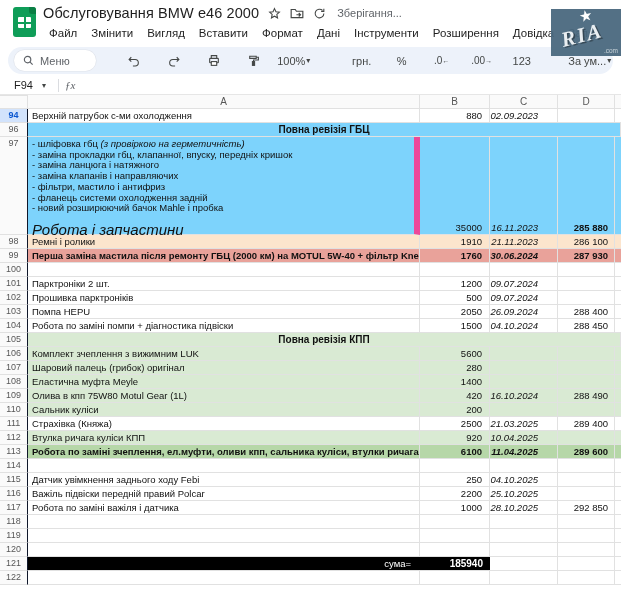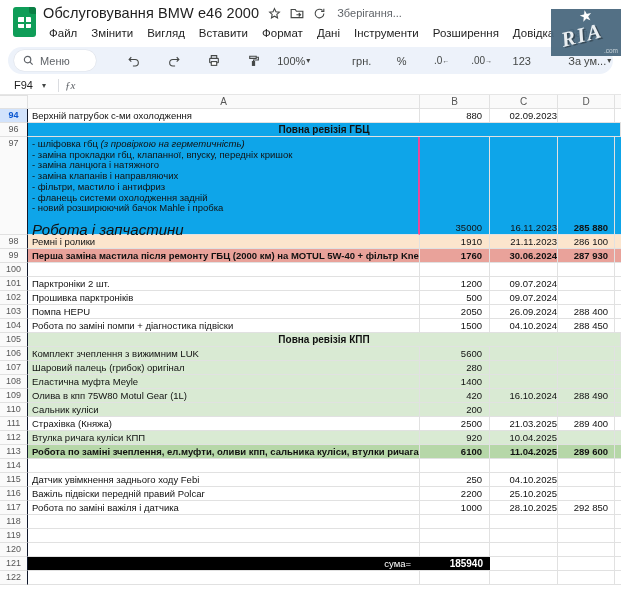--- a/index.html
+++ b/index.html
@@ -73,34 +73,34 @@
     font-size:10px; color:#575757; text-align:center; line-height:13px; }
   .row { display:flex; height:14px; }
   .rownum { width:28px; border-bottom:1px solid #e1e1e1; border-right:1px solid #0f172a; background:#fafafa;
     font-size:9px; color:#575757; text-align:center; line-height:13px; flex:none; }
   .rownum.sel { background:#d2e3fc; color:#0b57d0; font-weight:700; }
   .rowbody { display:flex; flex:1; }
   .cell { border-bottom:1px solid #e1e1e1; border-right:1px solid #e1e1e1; font-size:9.5px; color:#111;
     line-height:13px; overflow:hidden; white-space:nowrap; flex:none; }
   .cA { width:392px; padding-left:4px; }
   .cB { width:70px; text-align:right; padding-right:7px; }
-  .cC { width:68px; text-align:right; padding-right:0; }
+  .cC { width:68px; text-align:right; padding-right:19px;font-style:italic; }
   .cD { width:57px; text-align:right; padding-right:6px; }
   .cE { width:6px; border-right:none; }
   .merged { width:593px; text-align:center; font-weight:700; font-size:10px; }
   .bold .cell { font-weight:700; }
   .d-bold { font-weight:700; }
-  .bg-yellow { background:#0ea5e9;justify-content:center; }
+  .bg-yellow { background:#7dd3fc;justify-content:center; }
   .bg-peach  { background:#fce5cd; }
   .bg-red    { background:#e9a29a; }
   .bg-green  { background:#d9ead3; }
   .bg-green2 { background:#b6d7a8; }
   
   .row.tall { height:98px; }
-  .detail-a { width:392px; padding:2px 0 0 4px; border-right:2px solid #ec4899; border-bottom:1px solid #e1e1e1; }
+  .detail-a { width:392px; padding:2px 0 0 4px; border-right:6px solid #ec4899; border-bottom:1px solid #e1e1e1; }
   .detail-a .ln { font-size:9.5px; line-height:10.7px; color:#111; white-space:nowrap; }
   .detail-a .ln em, .detail-a .foot { font-style:italic; }
   .detail-a .blank { height:10.7px; }
   .detail-a .foot { font-size:15px; line-height:10.7px; color:#111; }
   .vbot { display:flex; align-items:flex-end; justify-content:flex-end; }
   
   .sum-ab { width:462px; background:#000; color:#fff; display:flex; border-bottom:1px solid #e1e1e1;gap:8px; }
   .sum-label { width:392px; text-align:right; font-size:9.5px; line-height:13px; padding-right:2px; }
   .sum-value { width:70px; text-align:right; font-size:10px; font-weight:600; line-height:13px; padding-right:7px; }
 </style>

